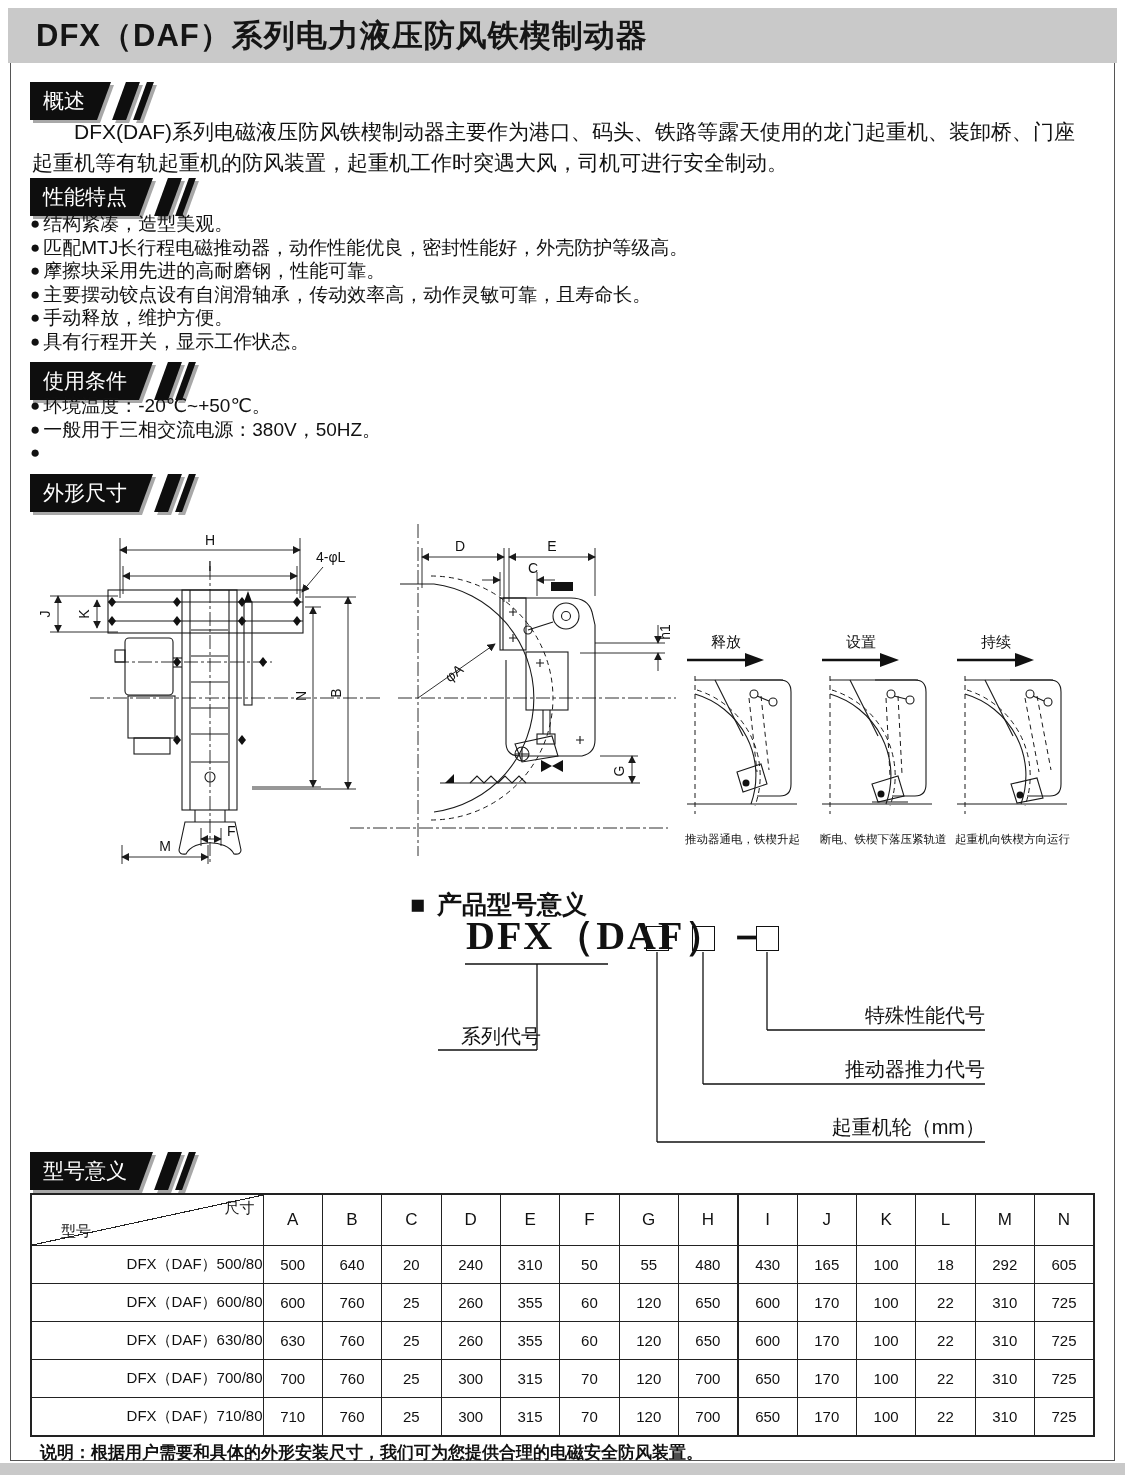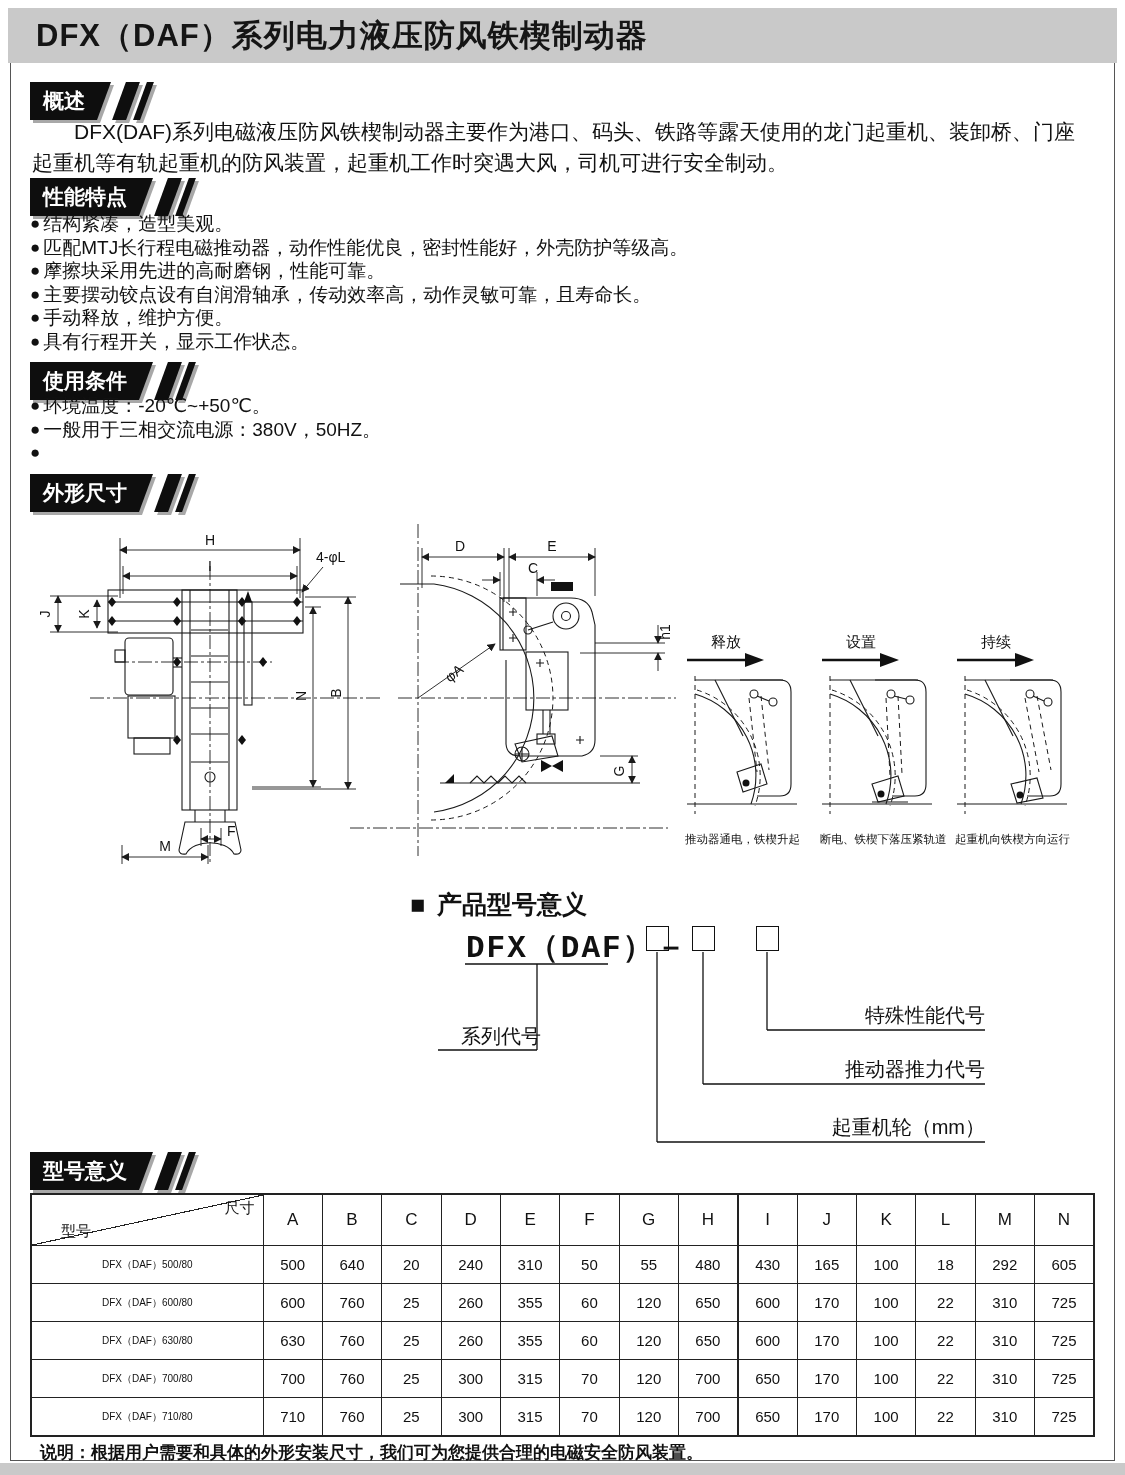--- a/index.html
+++ b/index.html
@@ -7,21 +7,21 @@
        font-family:"Liberation Sans","DejaVu Sans",sans-serif;color:#161616;overflow:hidden;}
   .abs{position:absolute;}
   
   .titlebar{left:8px;top:8px;width:1109px;height:55px;background:#c9c9c9;}
   .titlebar .t{display:block;padding-left:28px;line-height:55px;font-size:31px;font-weight:bold;
                letter-spacing:1px;color:#151515;white-space:nowrap;}
   .frame{left:10px;top:63px;width:1103px;height:1397px;border:1px solid #555;border-top:none;}
   .bottomstrip{left:0;top:1463px;width:1125px;height:12px;background:#c9c9c9;}
   
   .badge-row{position:absolute;display:flex;height:38px;filter:drop-shadow(3px 3px 0 #a8a8a8);}
-  .badge{background:#0e0e0e;color:#fff;font-size:21px;font-weight:bold;line-height:38px;
+  .badge{background:#0e0e0e;color:#fff;font-size:21px;font-weight:normal;line-height:38px;
          padding:0 26px 0 13px;clip-path:polygon(0 0,100% 0,calc(100% - 14px) 100%,0 100%);
          white-space:nowrap;}
   .sl{display:block;width:14px;background:#0e0e0e;transform:skewX(-20deg);margin-left:8px;}
   .sl2{width:7px;margin-left:7px;}
   
   .para{left:32px;top:116px;width:1062px;font-size:21px;line-height:31px;text-indent:2em;color:#111;}
   ul.plain{list-style:none;margin:0;padding:0;}
   ul.plain li{display:flex;align-items:flex-start;font-size:19px;line-height:23.5px;color:#111;}
   ul.plain .blt{margin-right:3px;font-size:17px;}
   .feat{left:30px;top:212px;width:1070px;}
@@ -33,32 +33,32 @@
   .dash{stroke:#1a1a1a;stroke-width:1;fill:none;stroke-dasharray:5 4;}
   .cl{stroke:#1a1a1a;stroke-width:.9;fill:none;stroke-dasharray:14 3 3 3;}
   .blk{fill:#111;stroke:none;}
   .state{position:absolute;top:633px;width:140px;}
   .state .lab{display:block;margin-left:26px;font-size:15px;color:#111;}
   .state .cap{margin-top:6px;font-size:11.5px;white-space:nowrap;color:#111;}
   
   .md{left:400px;top:888px;width:610px;height:268px;}
   .md-head{position:absolute;left:10px;top:0;font-size:25px;font-weight:bold;color:#111;}
   .md-head .sq{margin-right:12px;}
-  .md-model{position:absolute;left:66px;top:38px;font-family:Liberation Mono, monospace;
-            font-size:31px;font-weight:bold;letter-spacing:2px;color:#111;}
+  .md-model{position:absolute;left:66px;top:20px;font-family:Liberation Serif, serif;
+            font-size:40px;font-weight:bold;letter-spacing:2px;color:#111;}
   .md-box{position:absolute;top:38px;width:21px;height:23px;border:1.5px solid #111;}
   .md-lab{position:absolute;font-size:20px;color:#111;}
   .ra{text-align:right;}
   
   .spec{left:30px;top:1193px;width:1065px;border-collapse:collapse;table-layout:fixed;}
   .spec th,.spec td{border:1px solid #222;text-align:center;font-weight:normal;color:#111;
                     padding:0;overflow:hidden;}
   .spec thead th{height:50px;font-size:17px;}
   .spec tbody td{height:37px;font-size:15px;}
-  .spec td.mod{font-size:10px;}
+  .spec td.mod{font-size:15px;text-align:right;}
   .spec .hv{border-left:2px solid #222;}
   .spec{border:2px solid #222;}
   th.diag{position:relative;
      background-image:linear-gradient(to bottom right,transparent 49.5%,#222 49.5%,#222 50.6%,transparent 50.6%);}
   th.diag .dt{position:absolute;right:8px;top:4px;font-size:15px;}
   th.diag .db{position:absolute;left:8px;bottom:4px;font-size:15px;margin-left:21px;}
   .note{left:40px;top:1441px;font-size:17px;font-weight:600;color:#111;white-space:nowrap;}
 </style>
 </head>
 <body>

